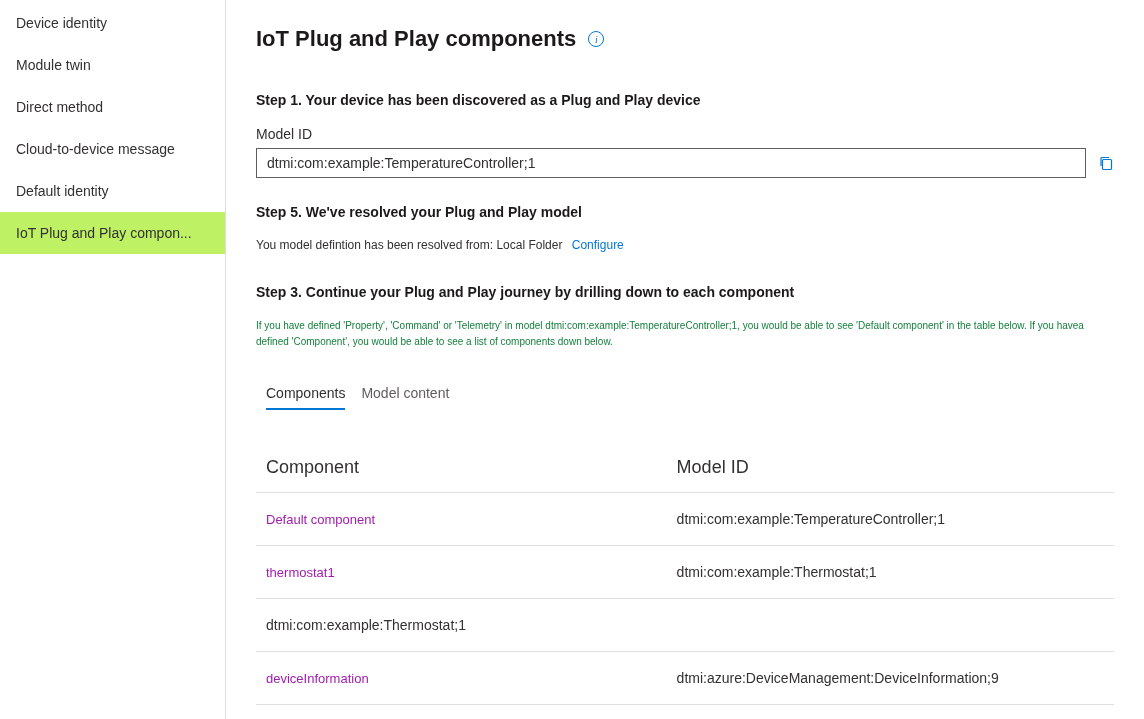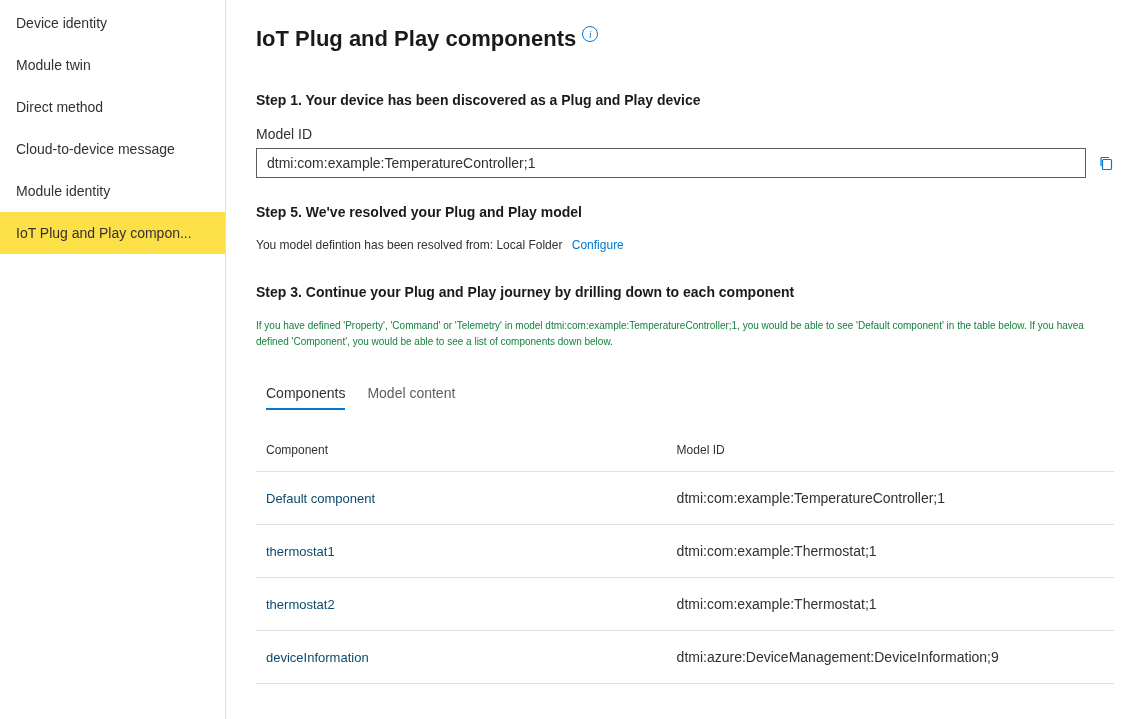--- a/index.html
+++ b/index.html
@@ -22,31 +22,32 @@
     .sidebar-item {
       padding: 13px 16px;
       font-size: 14px;
       color: #323130;
       cursor: pointer;
       white-space: nowrap;
       overflow: hidden;
       text-overflow: ellipsis;
     }
     .sidebar-item.active {
-      background: #fde047;
+      background: #bef264;
       font-weight: 400;
     }
     .main {
       flex: 1;
       padding: 26px 30px 20px 30px;
       overflow-y: auto;
     }
     .page-title-row {
       display: flex;
-      gap: 6px;
+      align-items: center;
+      gap: 12px;
       margin-bottom: 40px;
     }
     .page-title {
       font-size: 22px;
       font-weight: 600;
       color: #1b1a19;
     }
     .info-icon {
       width: 16px;
       height: 16px;
@@ -114,23 +115,23 @@
     }
     .info-text {
       font-size: 10px;
       color: #15803d;
       line-height: 1.55;
       margin-bottom: 28px;
       max-width: 880px;
     }
     .tabs {
       display: flex;
-      gap: 22px;
+      gap: 16px;
       border-bottom: none;
-      margin-bottom: 24px;
+      margin-bottom: 38px;
       padding-left: 10px;
       align-items: center;
     }
     .tab {
       font-size: 14px;
       color: #605e5c;
       padding: 8px 0;
       cursor: pointer;
       position: relative;
     }
@@ -150,54 +151,54 @@
     .table {
       width: 100%;
       max-width: 880px;
     }
     .table-header {
       display: flex;
       padding: 10px 10px 14px 10px;
       border-bottom: 1px solid #e1dfdd;
     }
     .th {
-      font-size: 12px;
+      font-size: 18px;
       color: #323130;
       font-weight: 400;
     }
     .col-component { width: 49%; }
     .col-model { width: 51%; }
     .table-row {
       display: flex;
       align-items: center;
       padding: 18px 10px;
       border-bottom: 1px solid #e1dfdd;
     }
     .td-component {
       width: 49%;
       font-size: 13px;
-      color: #0c4a6e;
+      color: #a21caf;
       cursor: pointer;
     }
     .td-model {
       width: 51%;
       font-size: 14px;
       color: #323130;
     }
     .step2-block { margin-bottom: 20px; }
   </style>
 </head>
 <body>
 
 <nav class="sidebar">
   <div class="sidebar-item">Device identity</div>
   <div class="sidebar-item">Module twin</div>
   <div class="sidebar-item">Direct method</div>
   <div class="sidebar-item">Cloud-to-device message</div>
-  <div class="sidebar-item">Module identity</div>
+  <div class="sidebar-item">Default identity</div>
   <div class="sidebar-item active">IoT Plug and Play compon...</div>
 </nav>
 
 <main class="main">
 
   <div class="page-title-row">
     <h1 class="page-title">IoT Plug and Play components</h1>
     <span class="info-icon">i</span>
   </div>
 
@@ -236,21 +237,20 @@
     </div>
     <div class="table-row">
       <div class="td-component">Default component</div>
       <div class="td-model">dtmi:com:example:TemperatureController;1</div>
     </div>
     <div class="table-row">
       <div class="td-component">thermostat1</div>
       <div class="td-model">dtmi:com:example:Thermostat;1</div>
     </div>
     <div class="table-row">
-      <div class="td-component">thermostat2</div>
       <div class="td-model">dtmi:com:example:Thermostat;1</div>
     </div>
     <div class="table-row">
       <div class="td-component">deviceInformation</div>
       <div class="td-model">dtmi:azure:DeviceManagement:DeviceInformation;9</div>
     </div>
   </div>
 
 </main>
 

